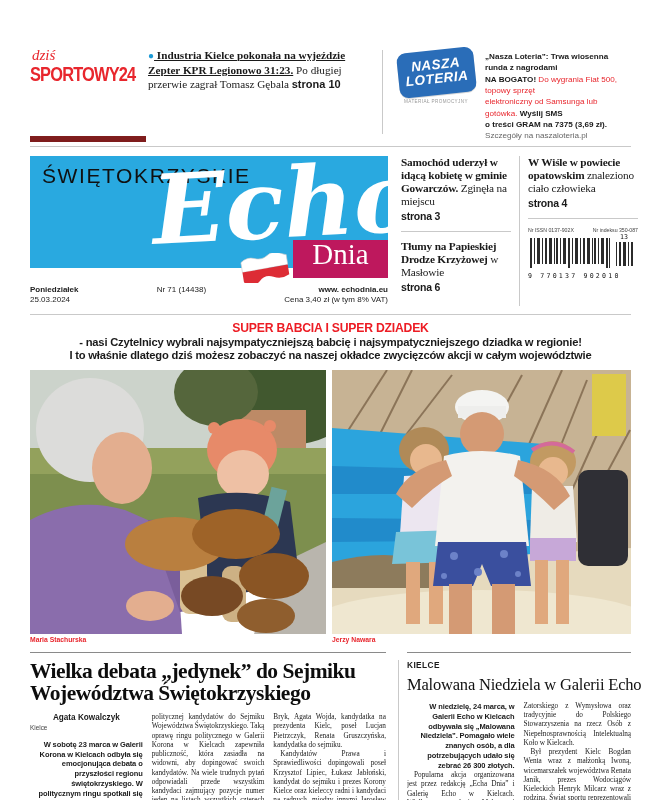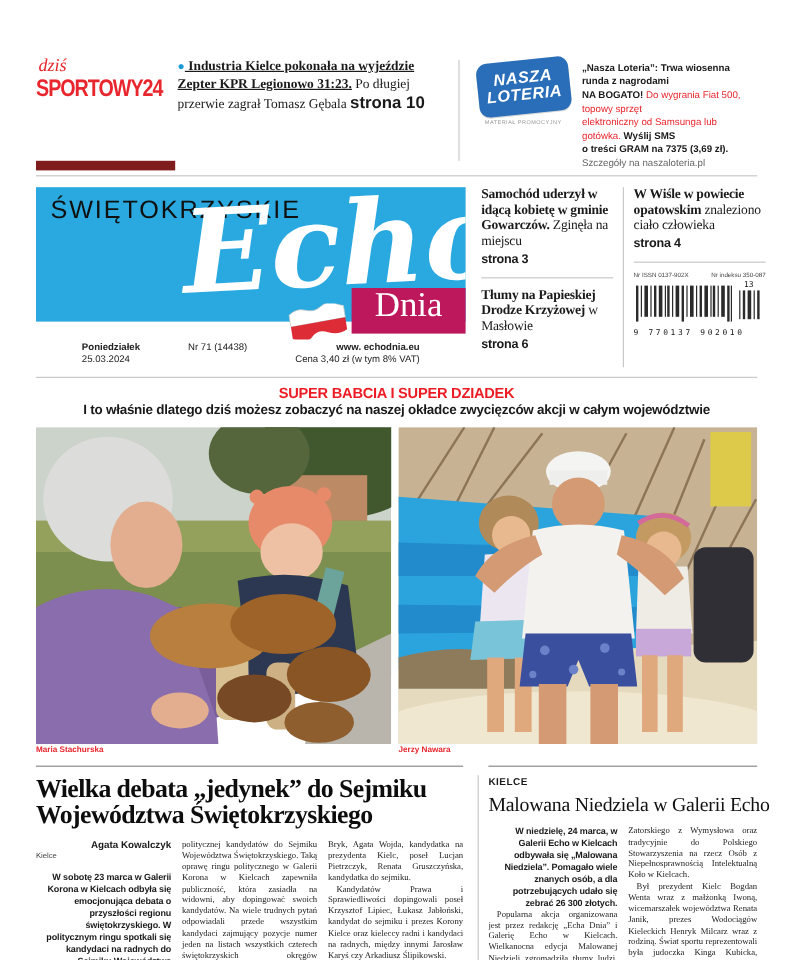--- a/index.html
+++ b/index.html
@@ -2,31 +2,31 @@
 <html lang="pl"><head>
 <meta charset="utf-8">
 <style>
   html,body{margin:0;padding:0;background:#e9e9e9;}
   .page{width:661px;height:800px;background:#fff;position:relative;overflow:hidden;
         font-family:"Liberation Sans",sans-serif;color:#1a1a1a;margin:0 auto;}
   .inner{padding:48px 30px 0 30px;}
 
   
   .top-strip{display:flex;align-items:stretch;}
-  .sp-logo{width:116px;border-bottom:8px solid #7f1d1d;padding-bottom:23px;}
+  .sp-logo{width:116px;border-bottom:6px solid #7f1d1d;padding-bottom:23px;}
   .sp-dzis{font-family:"Liberation Serif",serif;font-style:italic;color:#e8262d;
            font-size:15px;line-height:1;margin-left:2px;}
   .sp-name{color:#e8262d;font-weight:bold;font-size:20px;line-height:1;
            display:inline-block;transform:scaleX(.82);transform-origin:left;
            letter-spacing:-1px;margin-top:1px;}
   .sp-news{width:224px;font-family:"Liberation Serif",serif;font-size:11.2px;
            line-height:1.27;padding-left:2px;}
   .sp-news .b{font-weight:bold;text-decoration:underline;}
   .bullet{color:#1c9ad6;font-size:10px;}
-  .strona-b{font-weight:bold;font-family:"Liberation Sans",sans-serif;font-size:14px;}
+  .strona-b{font-weight:bold;font-family:"Liberation Sans",sans-serif;font-size:11px;}
   .vdiv{width:1px;background:#c9c9c9;margin:2px 10px 8px 10px;}
   .badge-wrap{width:86px;text-align:center;padding-top:2px;}
   .badge{background:#2a6db8;color:#fff;font-weight:bold;font-style:italic;
          font-size:13.5px;line-height:1.02;padding:8px 7px 9px;border-radius:9px;
          transform:rotate(-6deg);display:inline-block;letter-spacing:.5px;
          box-shadow:0 1px 0 rgba(0,0,0,.15);}
   .badge-sub{font-size:4.6px;color:#9a9a9a;letter-spacing:.4px;margin-top:4px;}
   .lottery{flex:1;font-size:8.1px;line-height:1.4;padding-left:6px;padding-top:3px;}
   .lottery .b{font-weight:bold;}
   .red{color:#e8262d;}
@@ -37,21 +37,21 @@
   .masthead-row{display:flex;margin-top:9px;}
   .mast-left{width:358px;flex:none;}
   .blue-box{position:relative;background:#29a9e0;height:112px;}
   .region{position:absolute;top:8px;left:12px;font-size:21px;letter-spacing:1.6px;
           color:#101010;font-weight:400;}
   .echo-script{position:absolute;right:0;top:-8px;}
   .dnia-box{position:absolute;right:0;bottom:-10px;width:95px;height:38px;background:#be185d;
             color:#fff;font-family:"Liberation Serif",serif;font-size:29px;line-height:1;
             display:flex;align-items:flex-start;justify-content:center;}
   .flag{position:absolute;right:97px;bottom:-15px;}
-  .date-row{display:flex;justify-content:center;margin-top:17px;font-size:8px;
+  .date-row{display:flex;justify-content:space-between;margin-top:17px;font-size:8px;
             line-height:1.35;color:#222;gap:40px;}
   .b{font-weight:bold;}
   .date-right{text-align:right;}
 
   .mast-right{flex:1;display:flex;margin-left:13px;}
   .tcol{width:110px;flex:none;}
   .vrule{width:1px;background:#c9c9c9;margin:0 8px;}
   .teaser{font-family:"Liberation Serif",serif;font-size:11.3px;line-height:1.17;
           letter-spacing:-.2px;}
   .teaser .tb{font-weight:bold;}
@@ -89,21 +89,21 @@
   .art-left{width:356px;flex:none;}
   .art-divider{width:1px;background:#c9c9c9;margin:0 8px 0 12px;}
   .art-right{flex:1;min-width:0;}
   .headline-left{font-family:"Liberation Serif",serif;font-weight:900;font-size:21.5px;
                  line-height:1.03;letter-spacing:-.5px;color:#0d0d0d;}
   .cols{font-family:"Liberation Serif",serif;font-size:7.25px;line-height:1.28;
         text-align:justify;overflow:hidden;column-fill:auto;}
   .cols-left{margin-top:9px;height:140px;column-count:3;column-gap:9px;}
   .cols-right{margin-top:7px;height:172px;column-count:2;column-gap:9px;}
   .byline{font-family:"Liberation Sans",sans-serif;font-weight:bold;font-size:8.2px;
-          text-align:right;}
+          text-align:center;}
   .byline-city{font-family:"Liberation Sans",sans-serif;font-size:6.4px;color:#444;
           margin-bottom:8px;text-align:left;}
   .lede{font-family:"Liberation Sans",sans-serif;font-weight:bold;font-size:7.5px;
         line-height:1.32;margin:0 0 6px;text-align:right;letter-spacing:-.1px;}
   .cols p{margin:0;}
   .cols p.ind{text-indent:7px;}
   .kicker{font-weight:bold;font-size:8.3px;letter-spacing:.4px;}
   .headline-right{font-family:"Liberation Serif",serif;font-weight:400;font-size:16.5px;
                   letter-spacing:-.2px;margin-top:5px;white-space:nowrap;color:#111;}
 </style>
@@ -229,20 +229,21 @@
             </div>
           </div>
         </div>
       </div>
     </div>
 
     <hr class="hr-full" style="margin-top:8px;">
 
     <div class="banner">
       <div class="banner-head">SUPER BABCIA I SUPER DZIADEK</div>
+      <div class="banner-line">- nasi Czytelnicy wybrali najsympatyczniejszą babcię i najsympatyczniejszego dziadka w regionie!</div>
       <div class="banner-line">I to właśnie dlatego dziś możesz zobaczyć na naszej okładce zwycięzców akcji w całym województwie</div>
     </div>
 
     <div class="photos-row">
       <div class="photo">
         <svg width="296" height="264" viewBox="0 0 296 264" preserveAspectRatio="none">
           <rect width="296" height="90" fill="#ccd3cb"></rect>
           <ellipse cx="252" cy="28" rx="75" ry="48" fill="#41582f"></ellipse>
           <rect x="196" y="40" width="80" height="40" fill="#bd8a66"></rect>
           <ellipse cx="186" cy="22" rx="42" ry="34" fill="#55663c"></ellipse>

